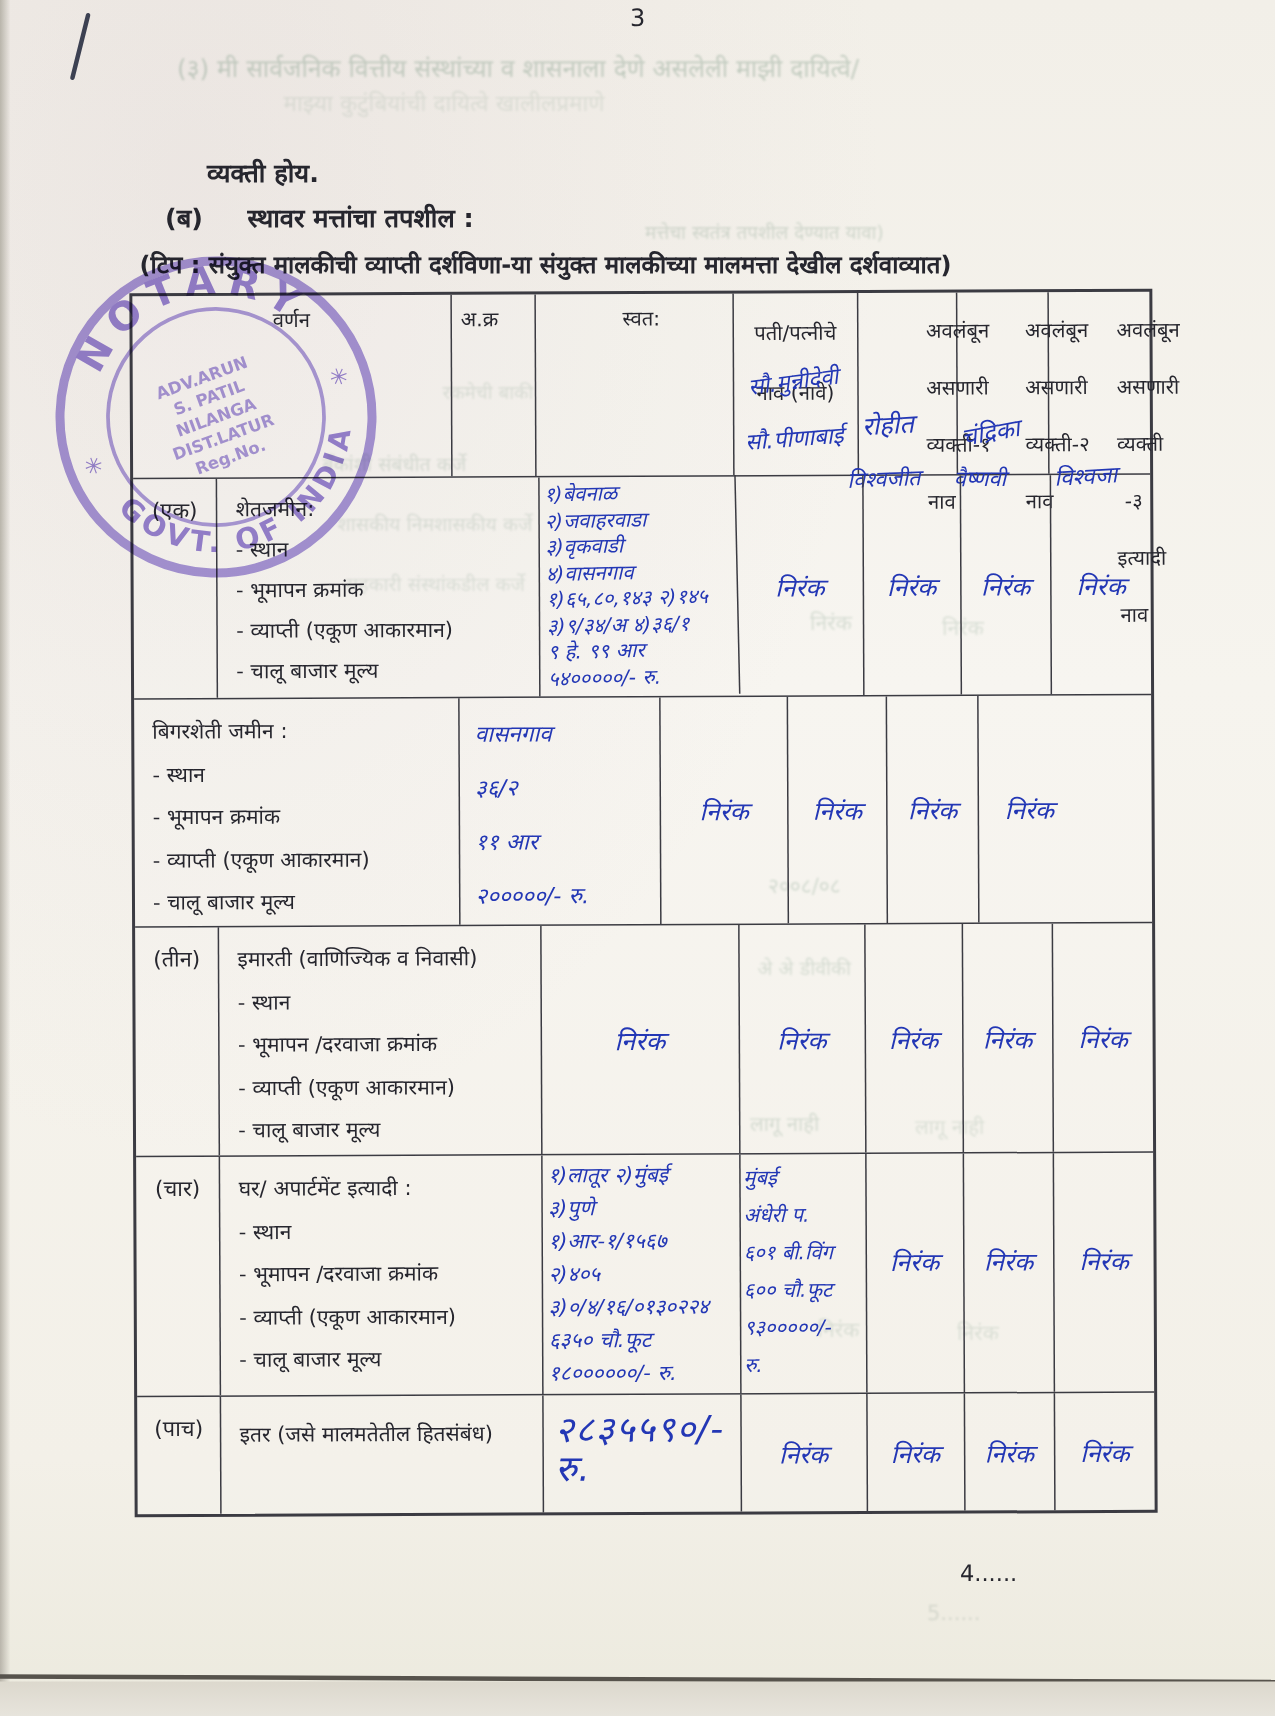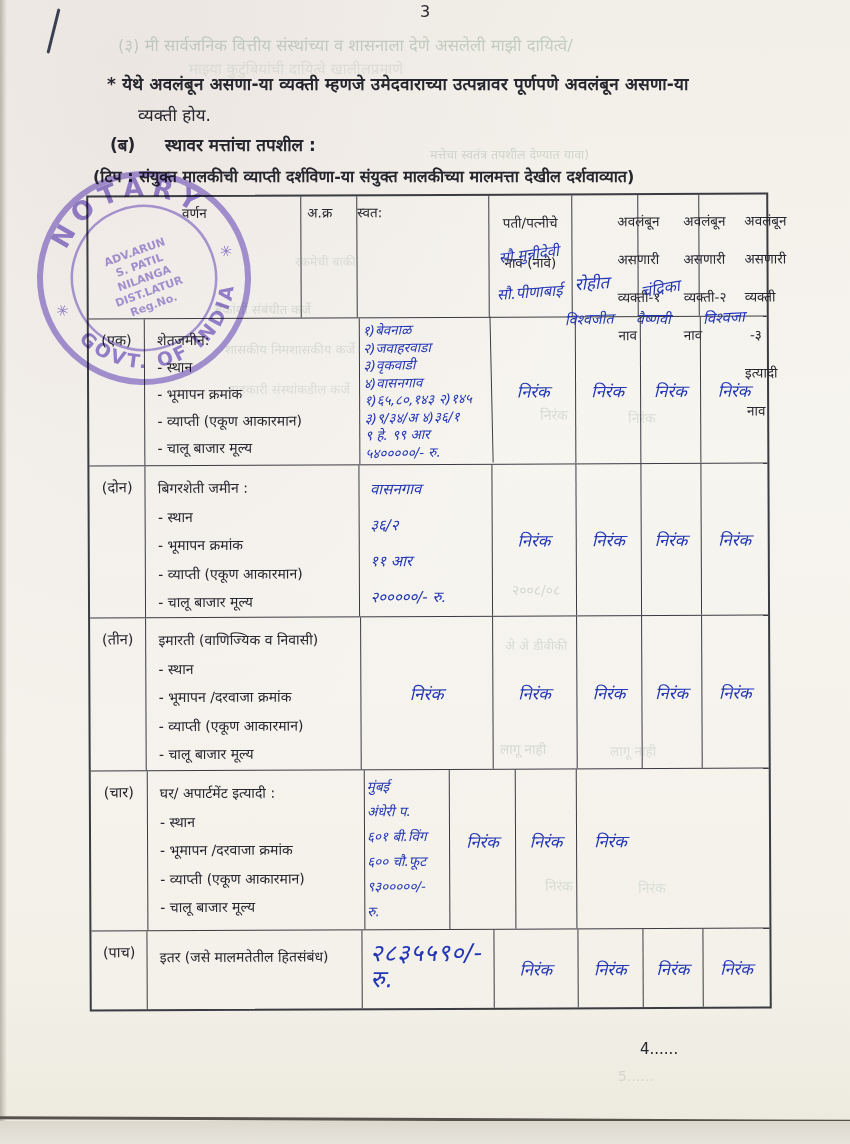--- a/index.html
+++ b/index.html
@@ -11,39 +11,39 @@
   }
   .printed{color:#26262e;}
   .abs{position:absolute;}
   .hw{color:#2337b5;font-style:italic;font-weight:500;}
   .bleed{position:absolute;color:#7e9a86;filter:blur(.6px);white-space:nowrap;pointer-events:none;}
 
   
   #page-number{left:420px;top:2px;font-size:16px;}
   #pen-mark{left:52px;top:8px;width:3px;height:46px;background:#1d2338;transform:rotate(14deg);border-radius:2px;opacity:.85;}
   #note-line1{left:107px;top:72px;font-size:17px;font-weight:600;letter-spacing:.2px;}
-  #note-line2{left:138px;top:103px;font-size:17px;font-weight:400;}
+  #note-line2{left:138px;top:103px;font-size:17px;font-weight:700;}
   #section-label{left:110px;top:133px;font-size:17px;font-weight:700;}
   #section-title{left:165px;top:133px;font-size:17px;font-weight:700;}
   #tip-line{left:93px;top:165px;font-size:16px;font-weight:600;}
   #footer-ref{left:640px;top:1040px;font-size:15px;}
 
   
   #table{left:88px;top:194px;width:682px;height:816px;border:2px solid #3b3b42;transform:rotate(-.25deg);box-sizing:border-box;background:rgba(255,255,255,.12);}
   .trow{display:flex;border-bottom:1.5px solid #3b3b42;box-sizing:border-box;}
   .trow:last-child{border-bottom:none;}
   .cell{border-right:1.5px solid #3b3b42;box-sizing:border-box;position:relative;overflow:visible;}
   .cell:last-child{border-right:none;}
   .w1{width:57px;} .w2{width:217px;} .w3{width:134px;} .w4{width:85px;} .w5{width:66px;} .w6{width:61px;} .w7{width:67px;}
   .hrow{height:122px;} .r1{height:147px;} .r2{height:152px;} .r3{height:153px;} .r4{height:160px;} .r5{height:78px;}
 
   .th{font-size:13.5px;text-align:center;white-space:pre-line;color:#26262e;padding-top:7px;}
   .th-sr{text-align:left;padding-left:6px;}
   .th-desc{padding-top:7px;}
-  .th-self{text-align:left;}
+  .th-self{text-align:center;padding-left:10px;}
   .th-c4{line-height:40px;}
   .th-c567{line-height:38px;padding-left:45px;}
 
   .c-sr{font-size:14.5px;text-align:center;padding-top:10px;color:#26262e;}
   .c-desc{font-size:14px;color:#26262e;white-space:pre-line;padding:8px 4px 0 12px;}
   .lh-desc1{line-height:27px;} .lh-desc2{line-height:28.5px;} .lh-desc5{line-height:24px;padding-top:14px;}
   .c-self{white-space:pre-line;padding:3px 0 0 4px;}
   .self-r1{font-size:13.5px;line-height:17.5px;transform:rotate(-1deg);}
   .self-r2{font-size:15px;line-height:36px;padding-top:6px;padding-left:10px;}
   .self-r3{font-size:17px;display:flex;align-items:center;justify-content:center;padding:0;}
@@ -91,21 +91,20 @@
   <div class="bleed" style="left:540px;top:405px;font-size:14px;opacity:.30;">निरंक</div>
   <div class="bleed" style="left:628px;top:408px;font-size:14px;opacity:.28;">निरंक</div>
   <div class="bleed" style="left:512px;top:580px;font-size:14px;opacity:.34;">२००८/०८</div>
   <div class="bleed" style="left:505px;top:636px;font-size:13px;opacity:.30;">अे अे डीवीकी</div>
   <div class="bleed" style="left:500px;top:740px;font-size:13.5px;opacity:.32;">लागू नाही</div>
   <div class="bleed" style="left:610px;top:742px;font-size:13.5px;opacity:.26;">लागू नाही</div>
   <div class="bleed" style="left:545px;top:876px;font-size:14px;opacity:.28;">निरंक</div>
   <div class="bleed" style="left:638px;top:878px;font-size:14px;opacity:.26;">निरंक</div>
   <div class="bleed" style="left:618px;top:1068px;font-size:14px;opacity:.30;color:#9aa79c;">5......</div>
 
-  <div class="abs printed" id="note-line1">* येथे अवलंबून असणा-या व्यक्ती म्हणजे उमेदवाराच्या उत्पन्नावर पूर्णपणे अवलंबून असणा-या</div>
   <div class="abs printed" id="note-line2">व्यक्ती होय.</div>
   <div class="abs printed" id="section-label">(ब)</div>
   <div class="abs printed" id="section-title">स्थावर मत्तांचा तपशील :</div>
   <div class="abs printed" id="tip-line">(टिप : संयुक्त मालकीची व्याप्ती दर्शविणा-या संयुक्त मालकीच्या मालमत्ता देखील दर्शवाव्यात)</div>
 
   <div class="abs" id="table">
 
     <div class="trow hrow">
       <div class="cell w2 th th-desc">वर्णन</div>
       <div class="cell w1 th th-sr">अ.क्र</div>
@@ -149,21 +148,20 @@
 ३)९/३४/अ ४)३६/१
 ९ हे. ९९ आर
 ५४०००००/- रु.</div>
       <div class="cell w4 c-nil hw">निरंक</div>
       <div class="cell w5 c-nil hw">निरंक</div>
       <div class="cell w6 c-nil hw">निरंक</div>
       <div class="cell w7 c-nil hw">निरंक</div>
     </div>
 
     <div class="trow r2">
-      <div class="cell w1 c-sr">(दोन)</div>
       <div class="cell w2 c-desc lh-desc2">बिगरशेती जमीन :
 - स्थान
 - भूमापन क्रमांक
 - व्याप्ती (एकूण आकारमान)
 - चालू बाजार मूल्य</div>
       <div class="cell w3 c-self hw self-r2">वासनगाव
 ३६/२
 ११ आर
 २०००००/- रु.</div>
       <div class="cell w4 c-nil hw">निरंक</div>
@@ -186,20 +184,27 @@
       <div class="cell w7 c-nil hw">निरंक</div>
     </div>
 
     <div class="trow r4">
       <div class="cell w1 c-sr">(चार)</div>
       <div class="cell w2 c-desc lh-desc2">घर/ अपार्टमेंट इत्यादी :
 - स्थान
 - भूमापन /दरवाजा क्रमांक
 - व्याप्ती (एकूण आकारमान)
 - चालू बाजार मूल्य</div>
+      <div class="cell w3 c-self hw self-r4">१)लातूर २)मुंबई
+३)पुणे
+१)आर-१/१५६७
+२)४०५
+३)०/४/१६/०१३०२२४
+६३५० चौ.फूट
+१८००००००/- रु.</div>
       <div class="cell w4 hw sp-r4">मुंबई
 अंधेरी प.
 ६०१ बी.विंग
 ६०० चौ.फूट
 ९३०००००/-
 रु.</div>
       <div class="cell w5 c-nil hw nil-top">निरंक</div>
       <div class="cell w6 c-nil hw nil-top">निरंक</div>
       <div class="cell w7 c-nil hw nil-top">निरंक</div>
     </div>

